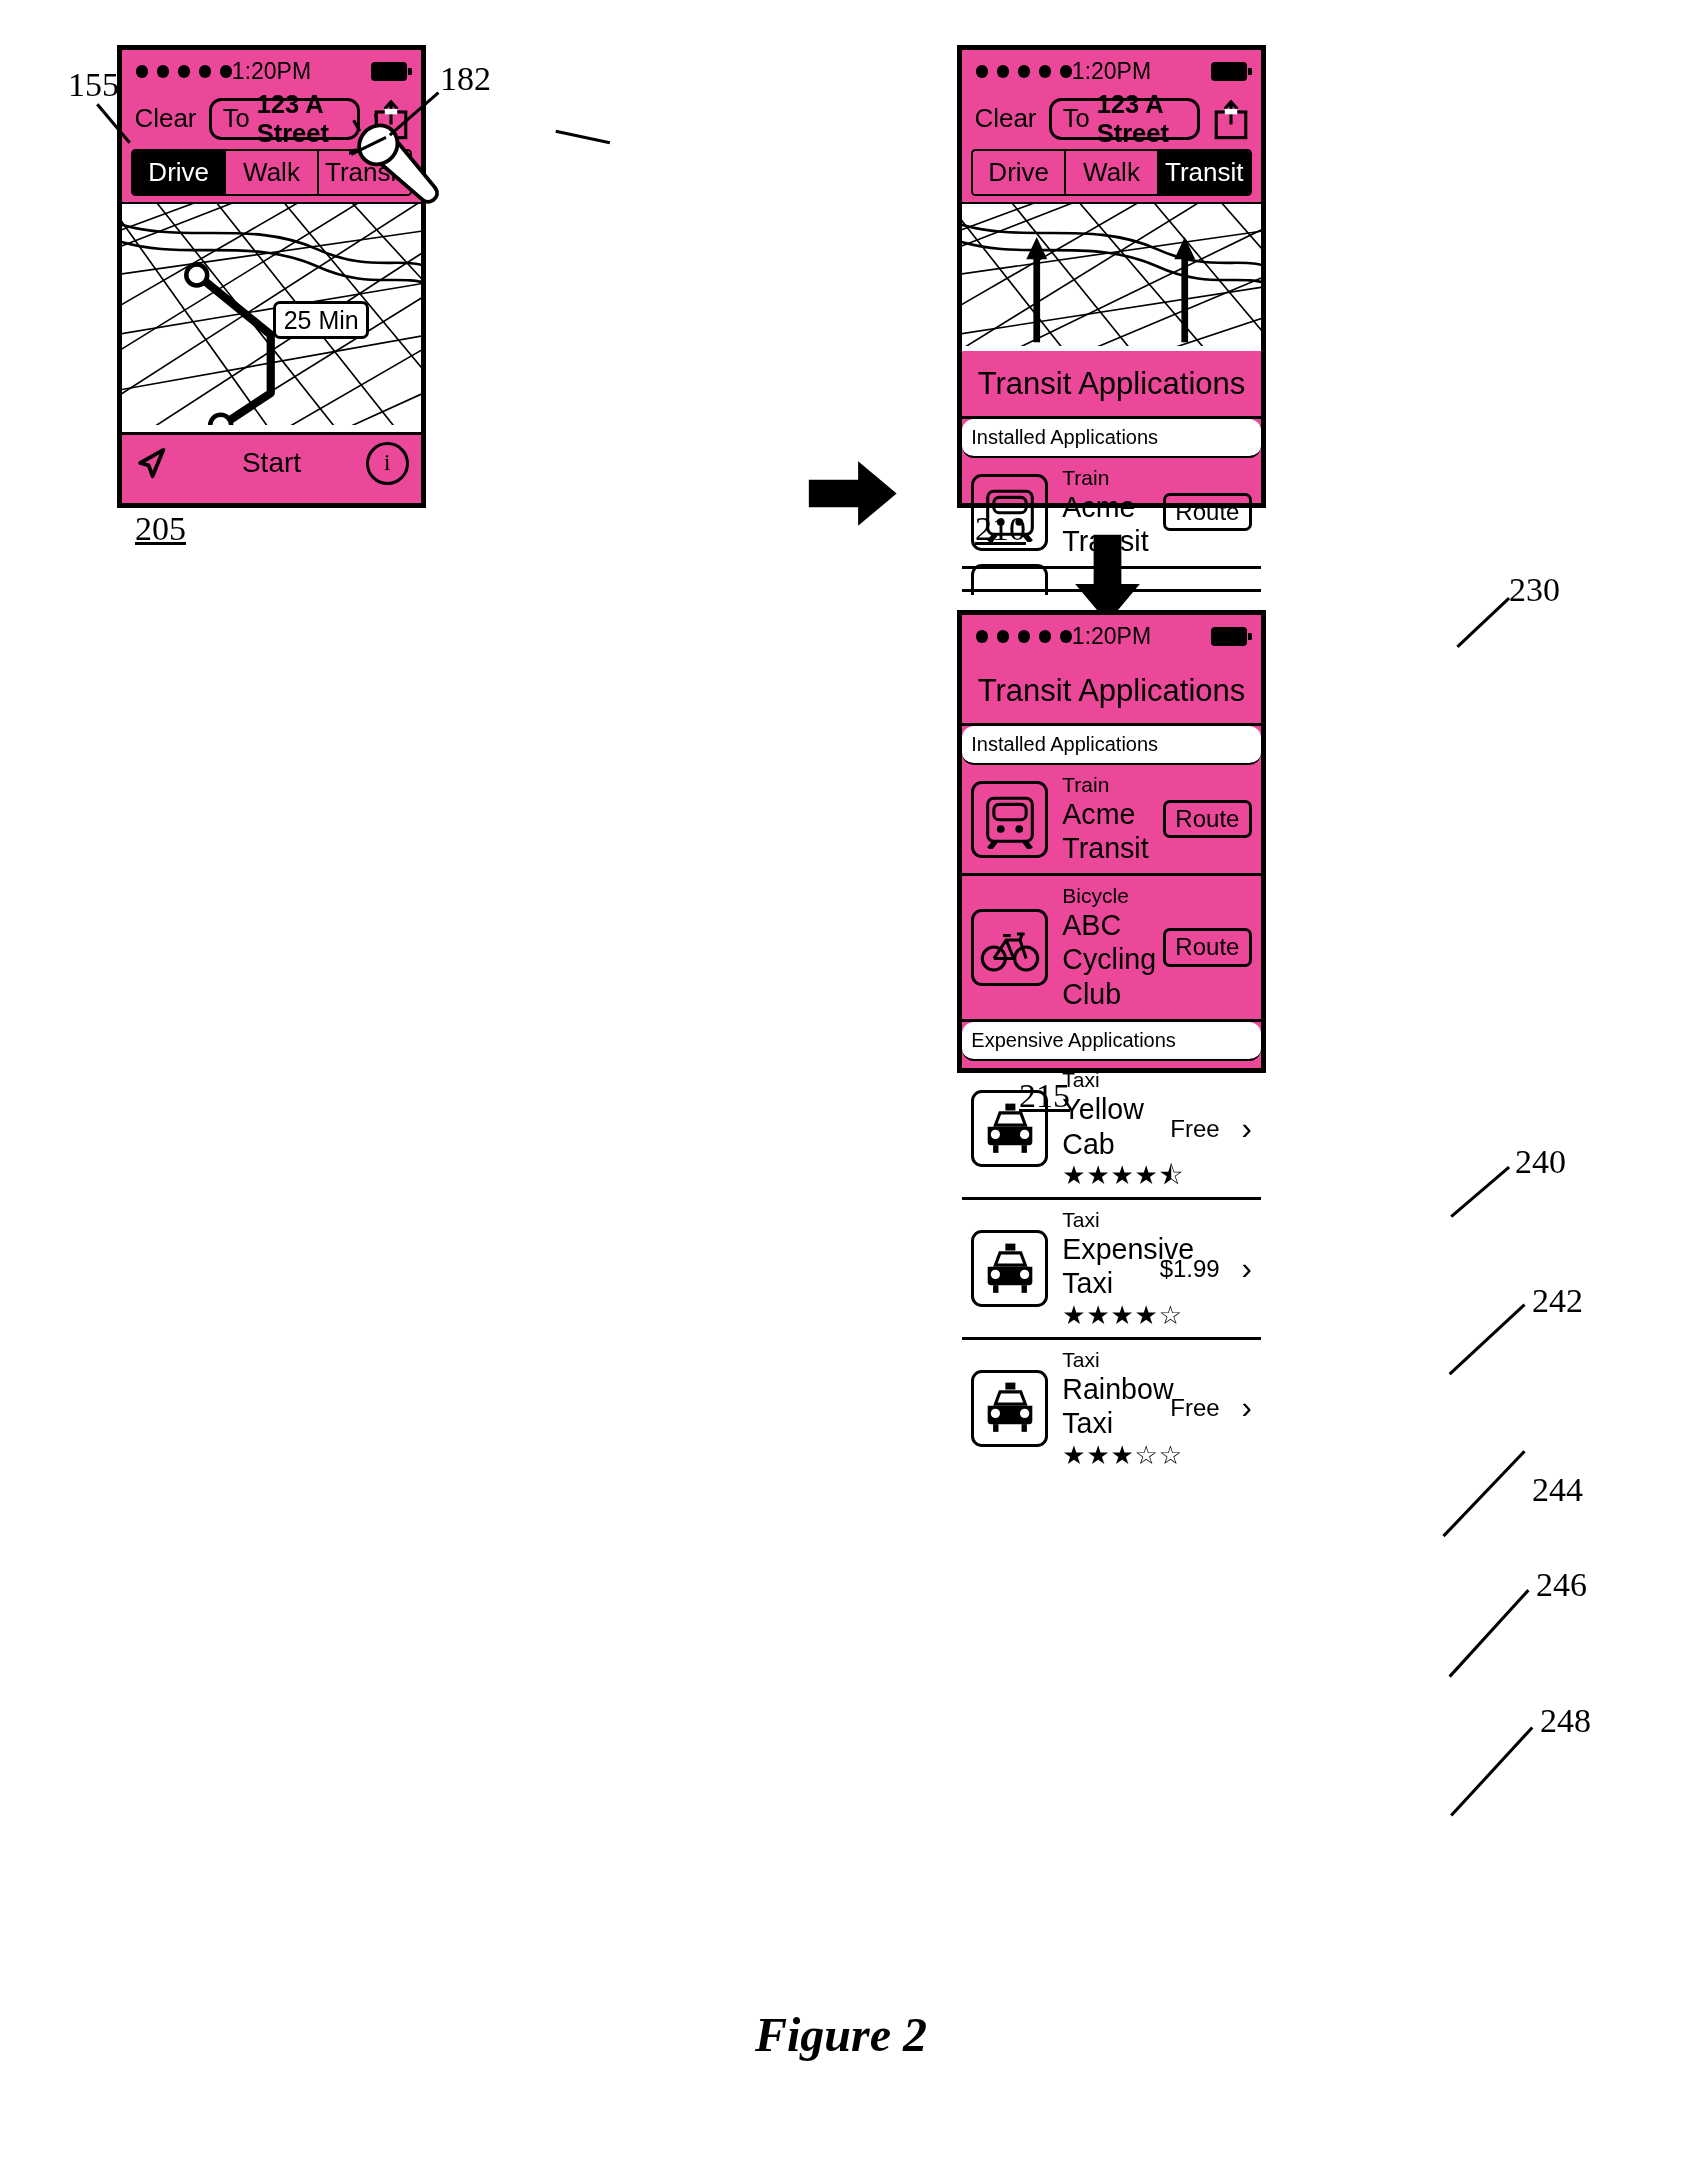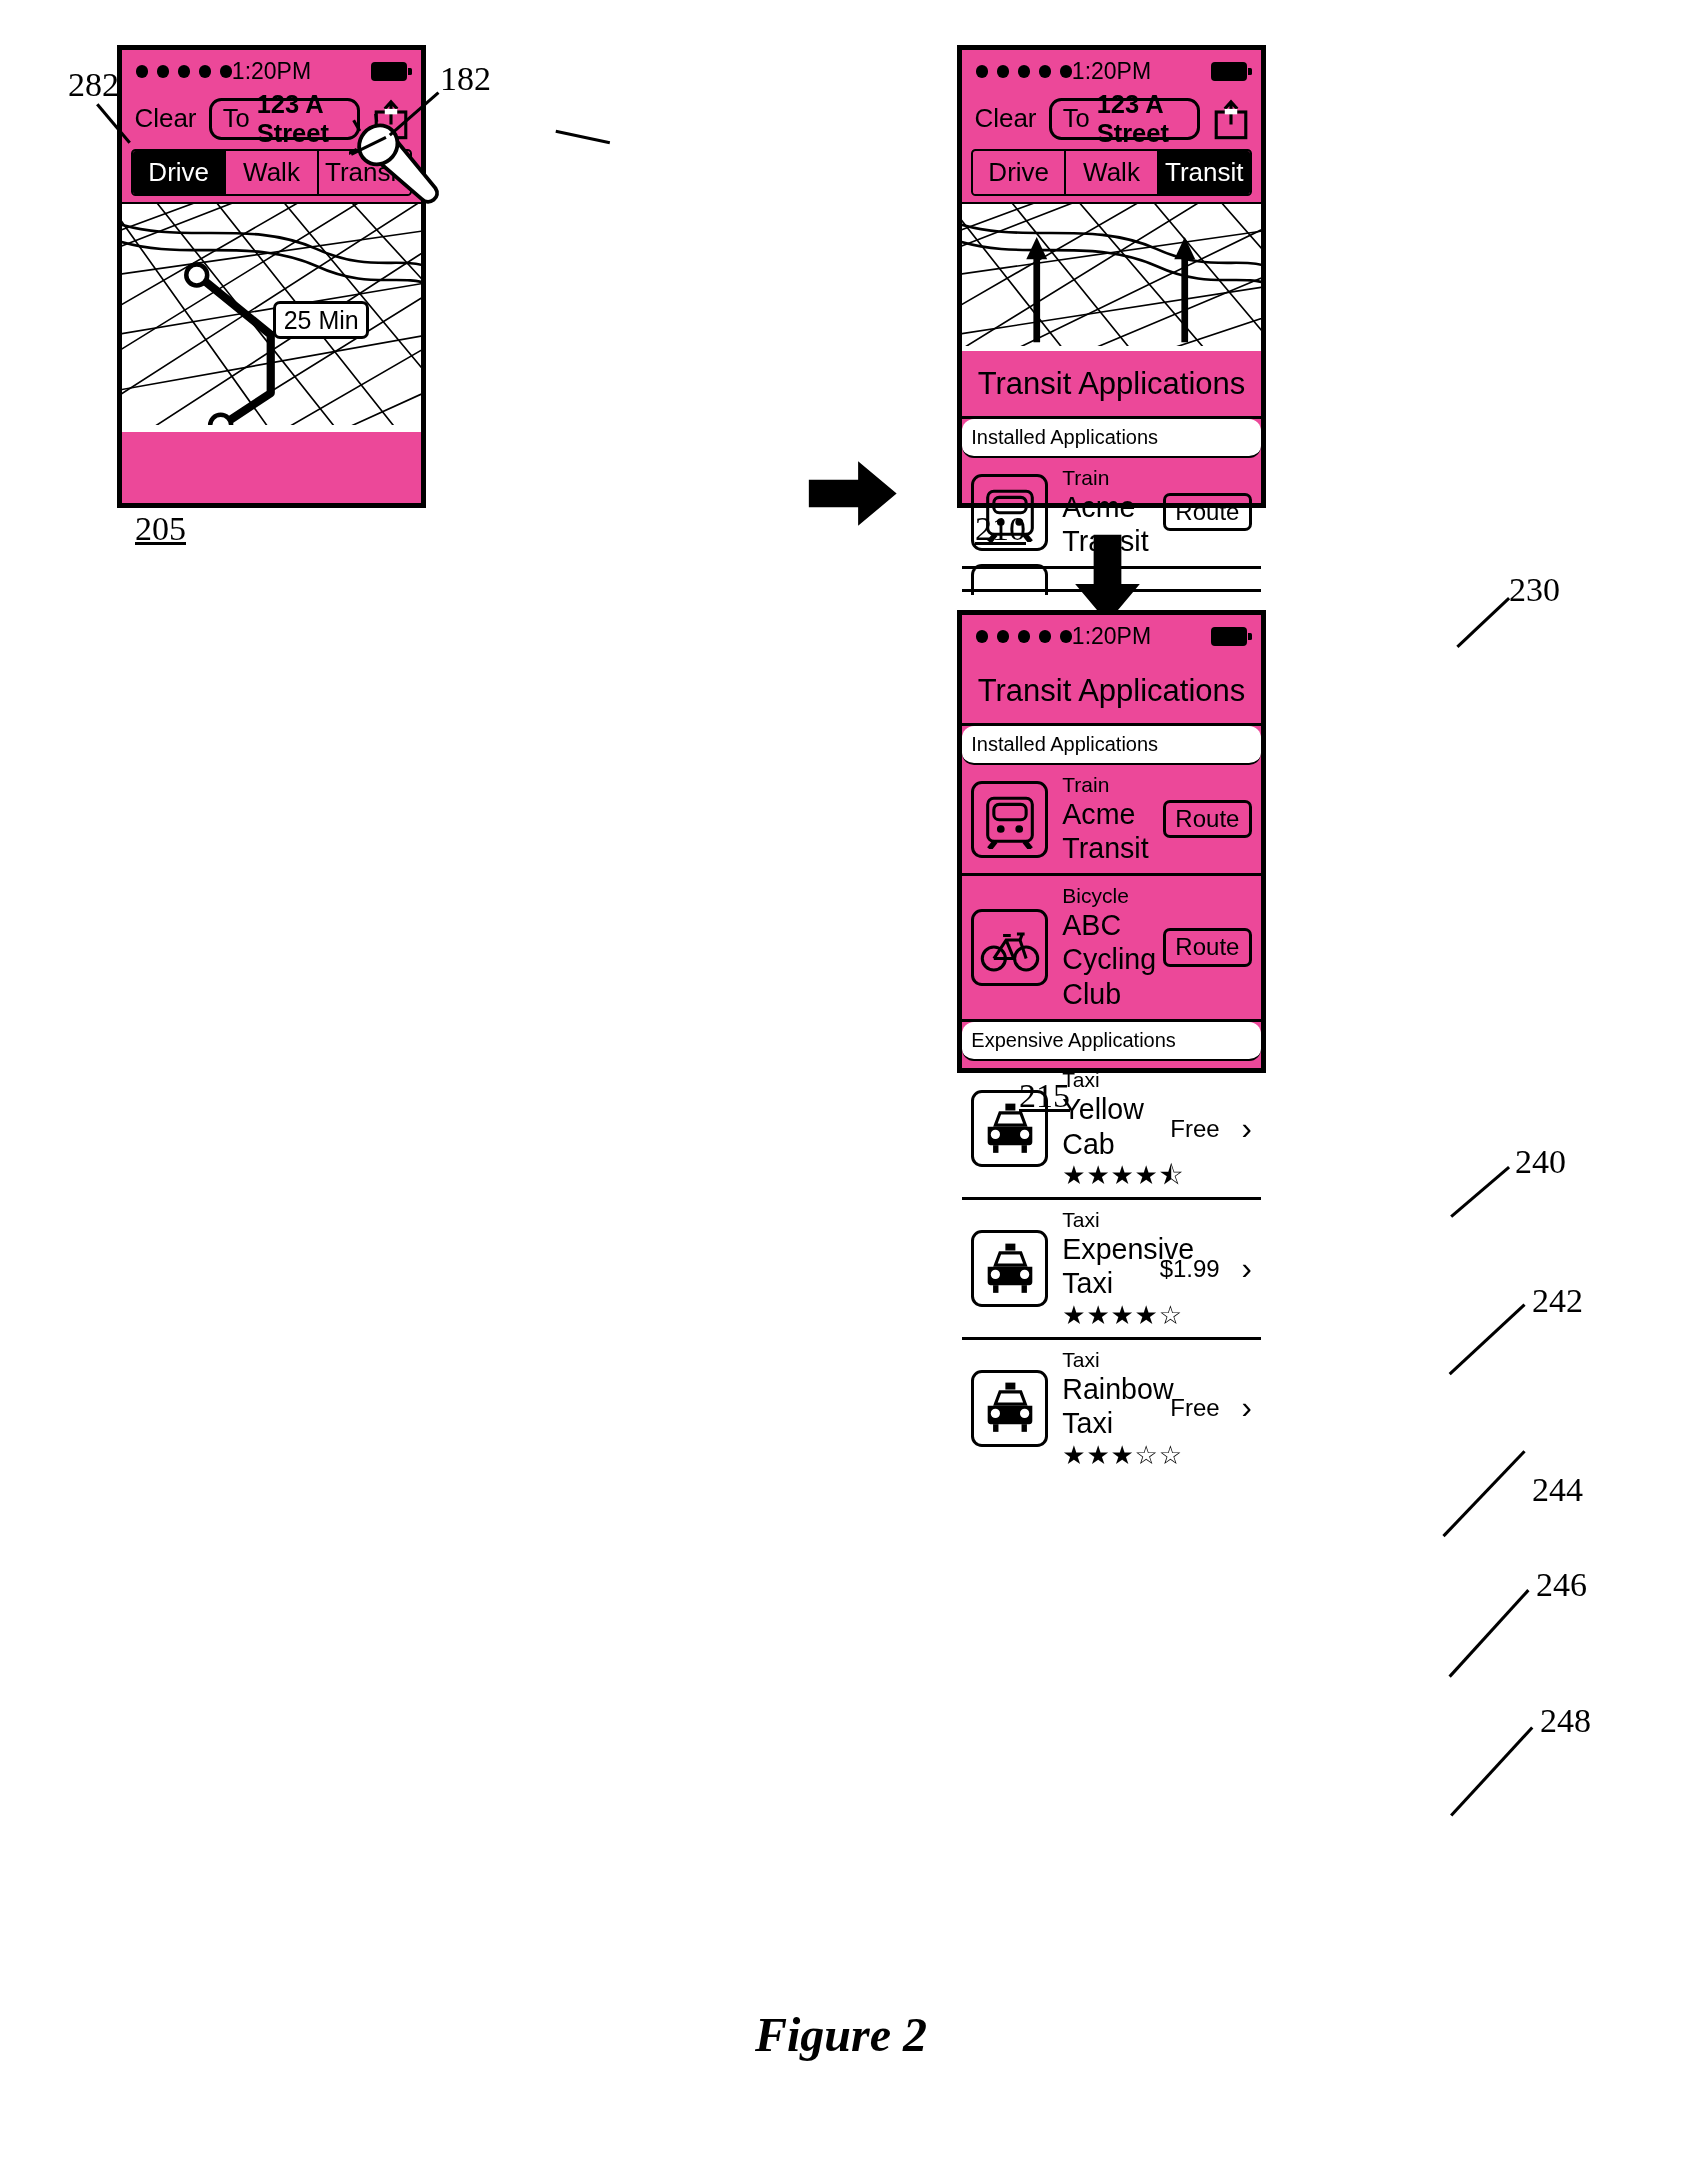--- a/index.html
+++ b/index.html
@@ -122,34 +122,41 @@
         <path d="M102 96 L199 175 L199 253 L134 296" fill="none" stroke="#000" stroke-width="11" stroke-linejoin="round"></path>
         <circle cx="100" cy="95" r="14" fill="#fff" stroke="#000" stroke-width="6"></circle>
         <circle cx="132" cy="296" r="14" fill="#fff" stroke="#000" stroke-width="6"></circle>
       </svg>
       <div style="position:absolute;left:151px;top:97px;border:3.1px solid #000;border-radius:7px;background:#fff;padding:1.5px 7.7px;font-size:25px;">
         <span>25 Min</span>
       </div>
     </div>
 
 
+    <div class="startbar">
+      <svg width="34" height="34" viewBox="0 0 44 44">
+        <path d="M38 5 L8 22 L19 25 L24 39 Z" fill="none" stroke="#000" stroke-width="5" stroke-linejoin="round"></path>
+      </svg>
+      <span class="lbl">Start</span>
+      <span class="iconcirc">i</span>
+    </div>
   </div>
   <div class="refnum ul" style="left:135px;top:510px;">205</div>
 
   <svg class="bigarrow" style="left:349px;top:114px;width:108px;height:108px;" viewBox="0 0 140 140">
     <g stroke="#000" stroke-width="5" fill="#fff">
       <path d="M20 34 C 20 14, 48 8, 56 28 L 112 96 C 120 108, 104 120, 94 110 L 36 60 Z"></path>
       <ellipse cx="38" cy="40" rx="24" ry="26" transform="rotate(40 38 40)"></ellipse>
     </g>
     <g stroke="#000" stroke-width="4" fill="none">
       <path d="M10 46 L-2 52 M14 22 L6 8 M36 10 L34 -4 M0 68 L-12 70"></path>
     </g>
   </svg>
 
-  <div class="refnum" style="left:68px;top:66px;">282</div>
+  <div class="refnum" style="left:68px;top:66px;">155</div>
   <svg style="position:absolute;left:0;top:0;width:1682px;height:2183px;pointer-events:none;" viewBox="0 0 2179 2828" width="1682" height="2183">
     <g stroke="#000" stroke-width="4" fill="none">
       <line x1="126" y1="135" x2="168" y2="185"></line>
       <line x1="568" y1="120" x2="505" y2="175"></line>
       <line x1="500" y1="178" x2="455" y2="200"></line>
       <line x1="1955" y1="775" x2="1888" y2="838"></line>
       <line x1="1955" y1="1512" x2="1880" y2="1576"></line>
       <line x1="1975" y1="1690" x2="1878" y2="1780"></line>
       <line x1="1975" y1="1880" x2="1870" y2="1990"></line>
       <line x1="1980" y1="2060" x2="1878" y2="2172"></line>

